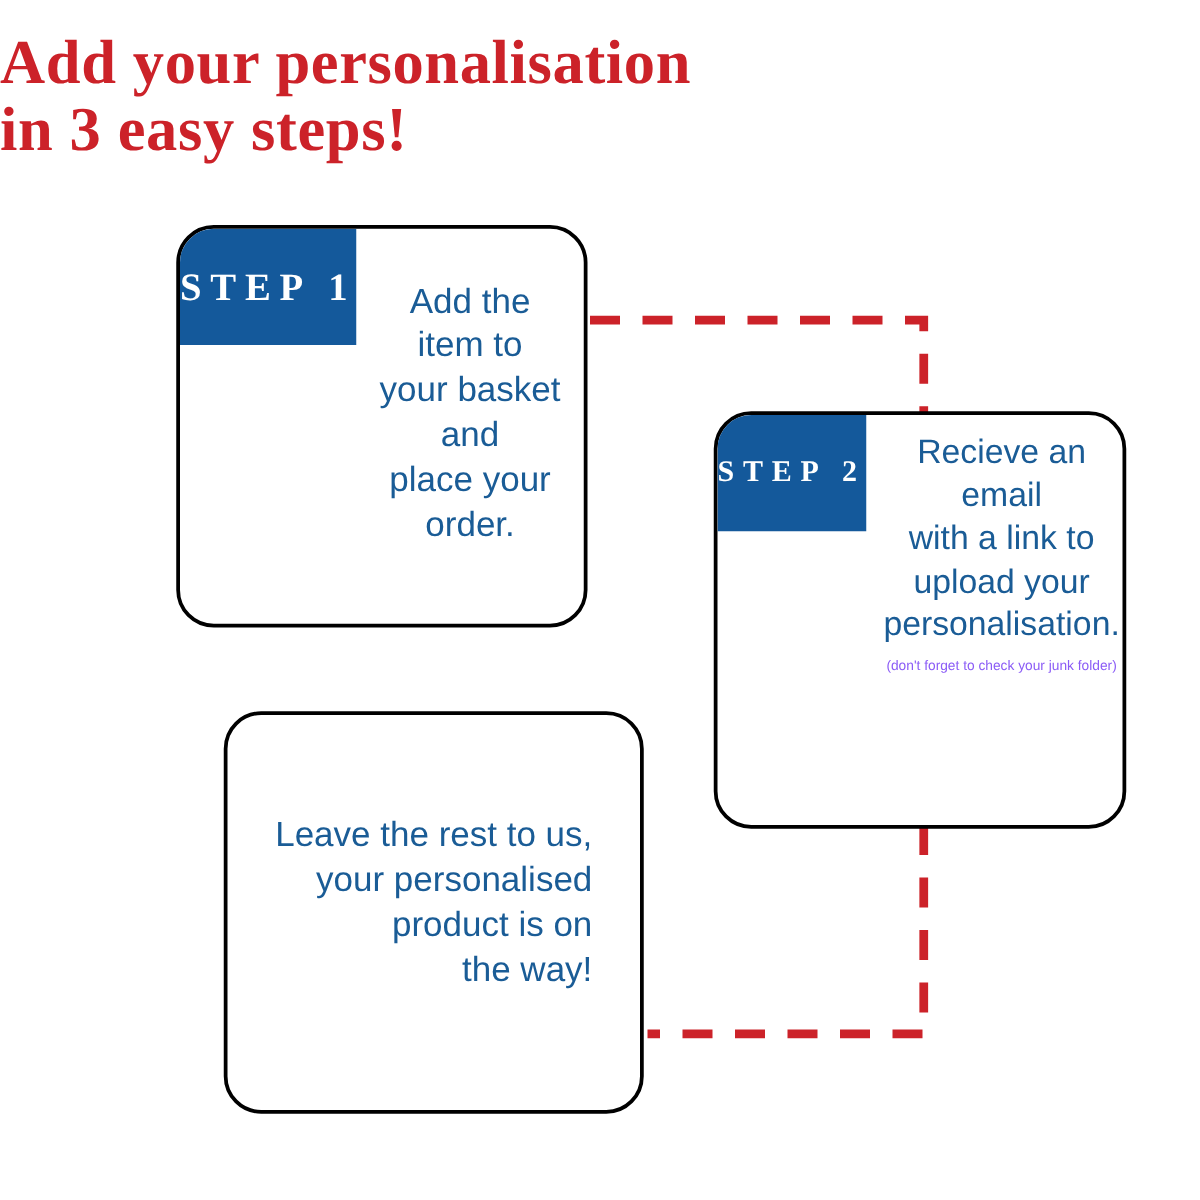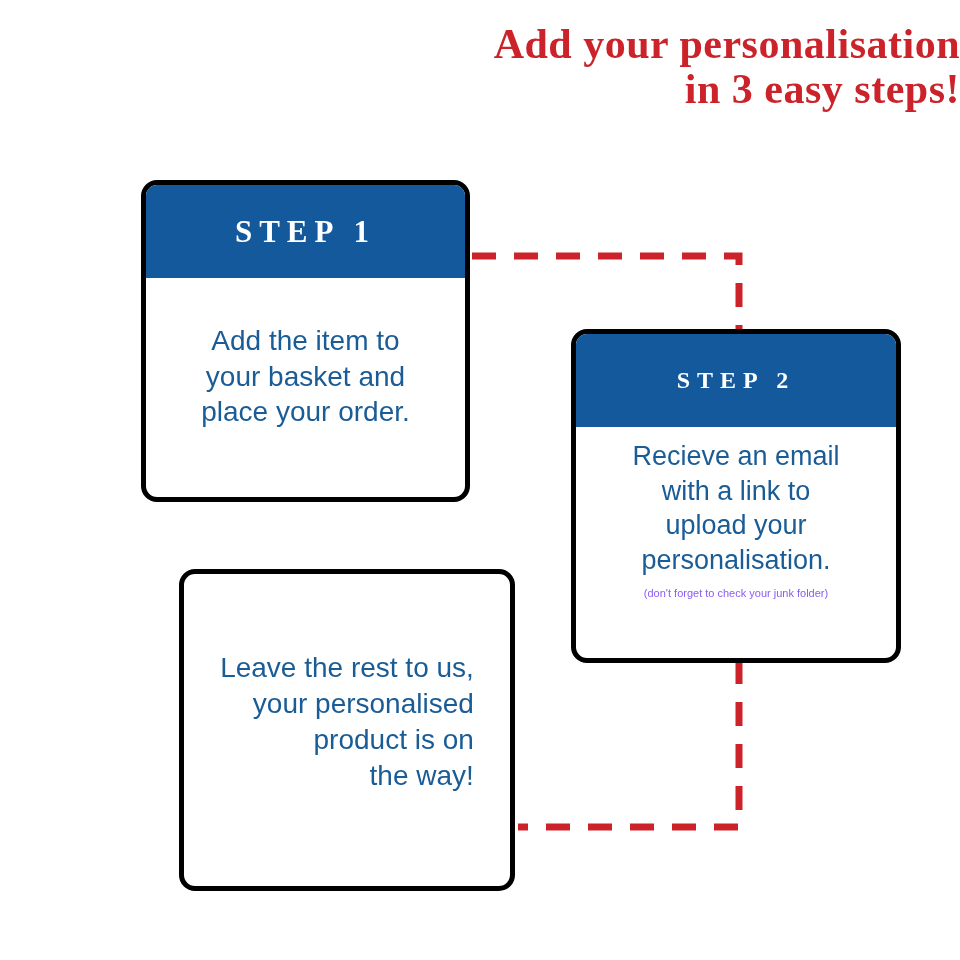--- a/index.html
+++ b/index.html
@@ -15,43 +15,43 @@
     overflow: hidden;
     font-family: "Liberation Sans", sans-serif;
   }
 
   
   .heading {
     position: absolute;
     left: 0;
     top: 22px;
     width: 960px;
-    text-align: right;
+    text-align: left;
     color: #cc2229;
     font-family: "Liberation Serif", serif;
     font-weight: bold;
-    font-size: 42px;
+    font-size: 50px;
     line-height: 1.08;
     letter-spacing: 0.5px;
   }
   .heading .line {
     display: block;
     white-space: nowrap;
   }
 
   
   .card {
     position: absolute;
     box-sizing: border-box;
     background: #ffffff;
-    border: 5px solid #000000;
-    border-radius: 16px;
+    border: 3px solid #000000;
+    border-radius: 30px;
     overflow: hidden;
     display: flex;
-    flex-direction: column;
+    flex-direction: row;
   }
   .card-header {
     background: #14599b;
     color: #ffffff;
     text-align: center;
     font-family: "Liberation Serif", serif;
     font-weight: bold;
     letter-spacing: 7px;
     display: flex;
     align-items: center;

